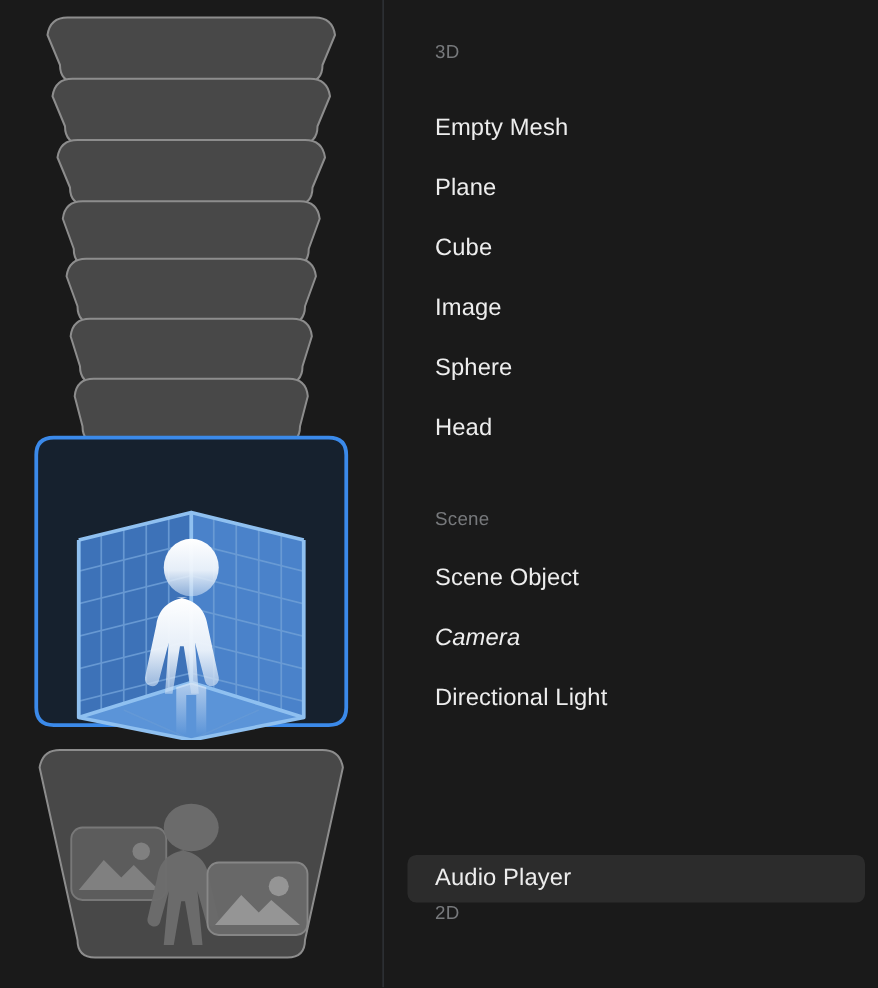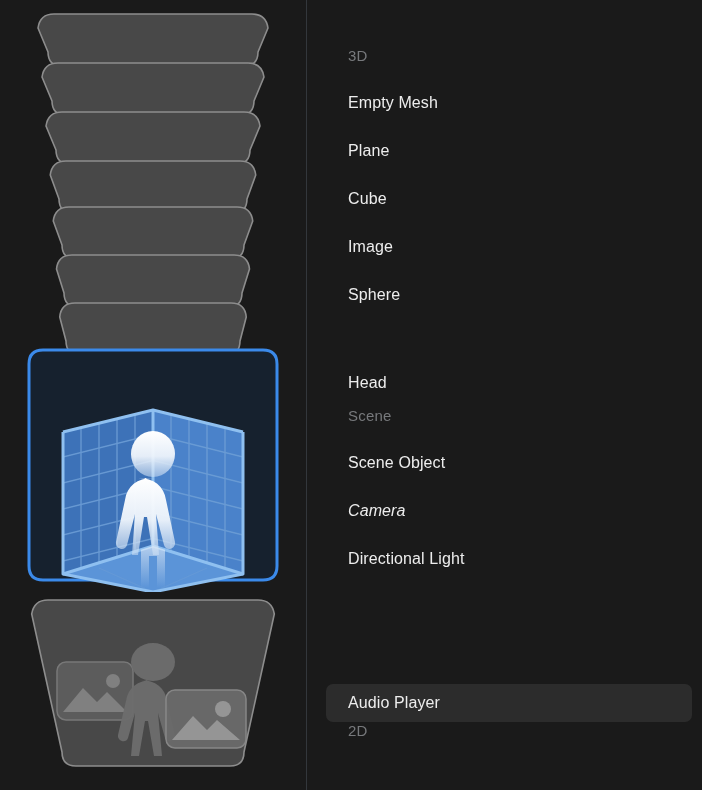--- a/index.html
+++ b/index.html
@@ -85,21 +85,21 @@
     width: 366px;
     height: 38px;
     border-radius: 7px;
     box-sizing: border-box;
     display: flex;
     align-items: center;
     padding-left: 22px;
   }
 
   .list-item .item-label {
-    font-size: 16px;
+    font-size: 19px;
     color: #ededed;
     letter-spacing: 0.1px;
     white-space: nowrap;
   }
 
   .list-item.active {
     background: #2c2c2c;
   }
 </style>
 </head>
@@ -344,37 +344,37 @@
       <circle cx="170" cy="69" r="8" fill="#9a9a9a"></circle>
       <path d="M119,100 L140,76 L154,90 L164,80 L187,100 Z" fill="#9a9a9a"></path>
     </g>
   </svg>
         </div>
      <div class="card-label" style="top:12px"></div>
       </div>
     </div>
 
   <div id="list-panel">
-      <div class="group-header" style="top: 47px;">3D</div>
+      <div class="group-header" style="top: 33px;">3D</div>
       <div class="list-item" style="top: 84px;">
         <span class="item-label">Empty Mesh</span>
       </div>
       <div class="list-item" style="top: 132px;">
         <span class="item-label">Plane</span>
       </div>
       <div class="list-item" style="top: 180px;">
         <span class="item-label">Cube</span>
       </div>
       <div class="list-item" style="top: 228px;">
         <span class="item-label">Image</span>
       </div>
       <div class="list-item" style="top: 276px;">
         <span class="item-label">Sphere</span>
       </div>
-      <div class="list-item" style="top: 324px; margin-top: 40px;">
+      <div class="list-item" style="top: 324px;">
         <span class="item-label">Head</span>
       </div>
       <div class="group-header" style="top: 407px;">Scene</div>
       <div class="list-item" style="top: 444px;">
         <span class="item-label">Scene Object</span>
       </div>
       <div class="list-item" style="top: 492px; font-style: italic;">
         <span class="item-label">Camera</span>
       </div>
       <div class="list-item" style="top: 540px;">

